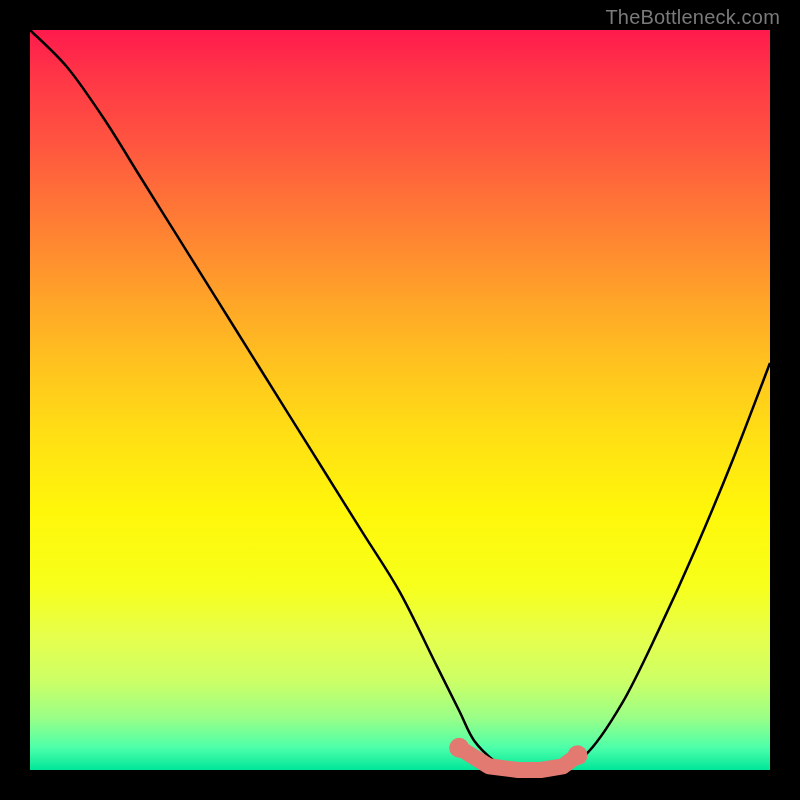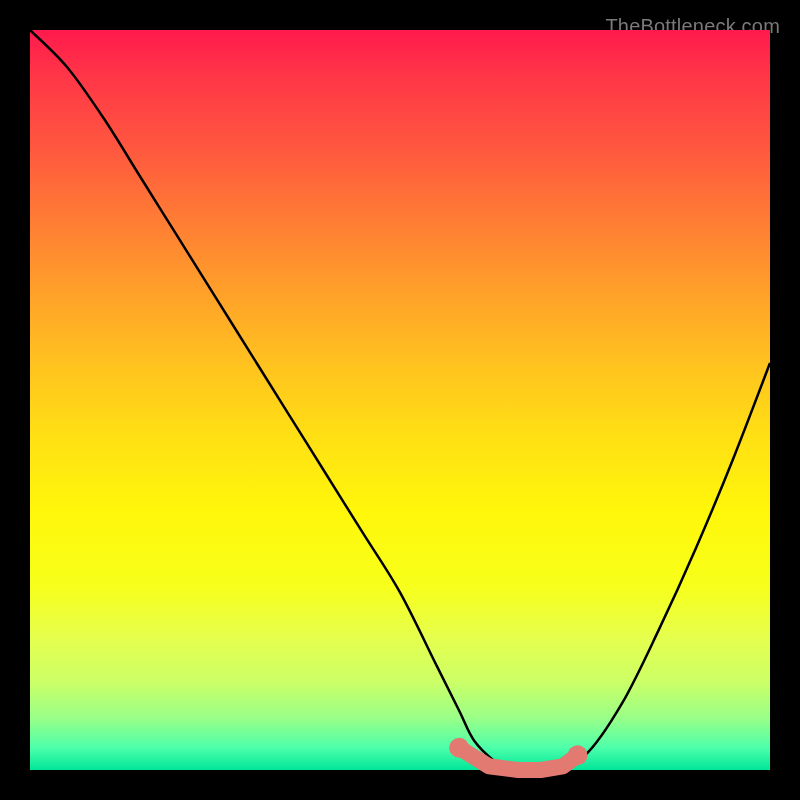--- a/index.html
+++ b/index.html
@@ -27,21 +27,21 @@
       #fff70a 65%,
       #f7ff1a 75%,
       #e6ff4d 82%,
       #ccff66 88%,
       #99ff88 93%,
       #4dffaa 97%,
       #00e699 100%);
   }
   .watermark {
     position: absolute;
-    top: 15px;
+    top: 6px;
     right: 20px;
     font-family: Arial, Helvetica, sans-serif;
     font-size: 20px;
     color: #7a7a7a;
     font-weight: 500;
     letter-spacing: 0.2px;
   }
   svg.curve {
     position: absolute;
     left: 0; top: 0;

